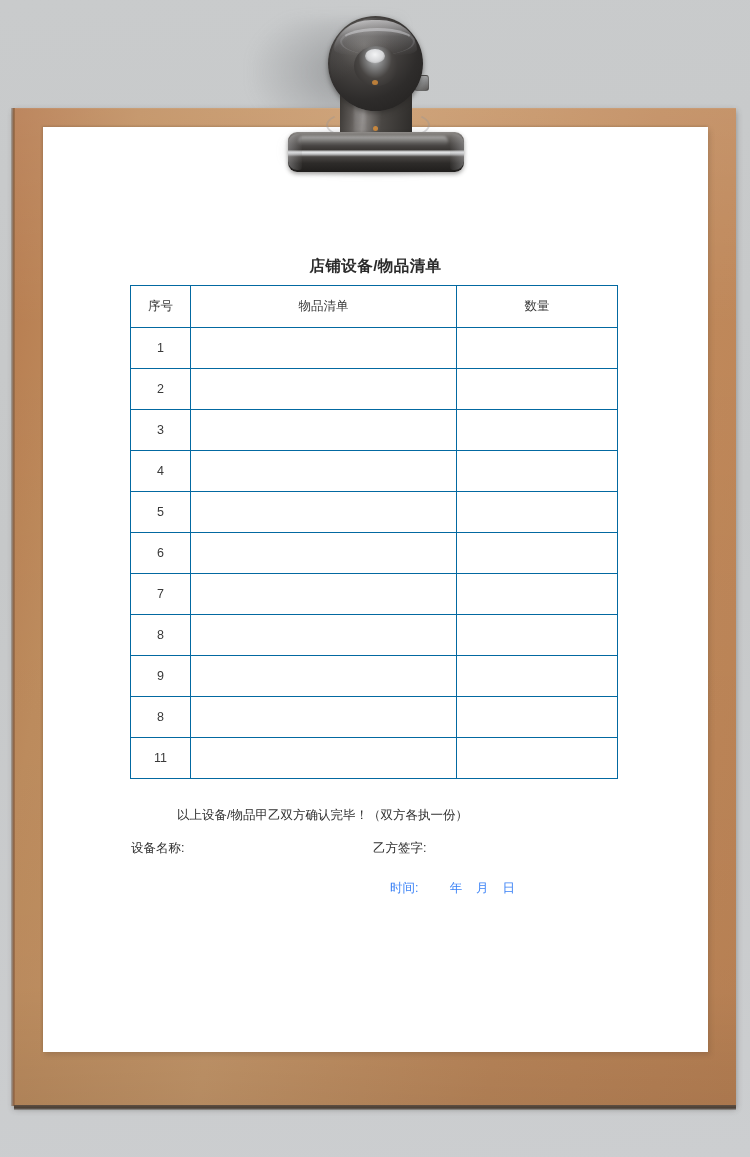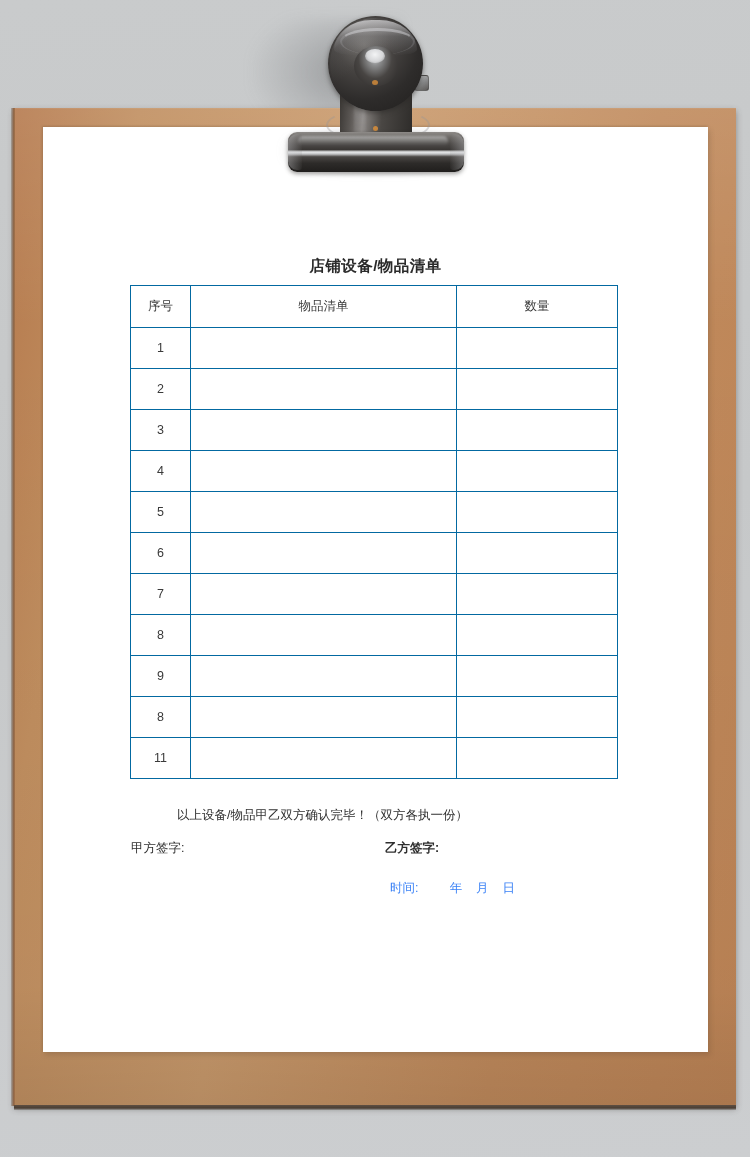--- a/index.html
+++ b/index.html
@@ -138,23 +138,22 @@
     font-size: 12.5px;
     color: #2f2f2f;
   }
   .sign-a {
     position: absolute;
     left: 0;
     top: 0;
   }
   .sign-b {
     position: absolute;
-    left: 254px;
+    left: 242px;
     top: 0;
-    font-weight: bold;
   }
   .date-line {
     position: absolute;
     left: 347px;
     top: 753px;
     font-size: 12.5px;
     color: #3b82f6;
     white-space: pre;
   }
 
@@ -429,21 +428,21 @@
           <td class="idx-cell">11</td>
           <td></td>
           <td></td>
         </tr>
       </tbody>
     </table>
 
     <div class="note-line">以上设备/物品甲乙双方确认完毕！（双方各执一份）</div>
 
     <div class="sign-row">
-      <span class="sign-a">甲方签字:</span>
+      <span class="sign-a">设备名称:</span>
       <span class="sign-b">乙方签字:</span>
     </div>
 
     <div class="date-line">时间:         年    月    日</div>
 
   </div>
 
   <div class="clip">
     <div class="clip-drop-shadow"></div>
     <div class="clip-neck"></div>

